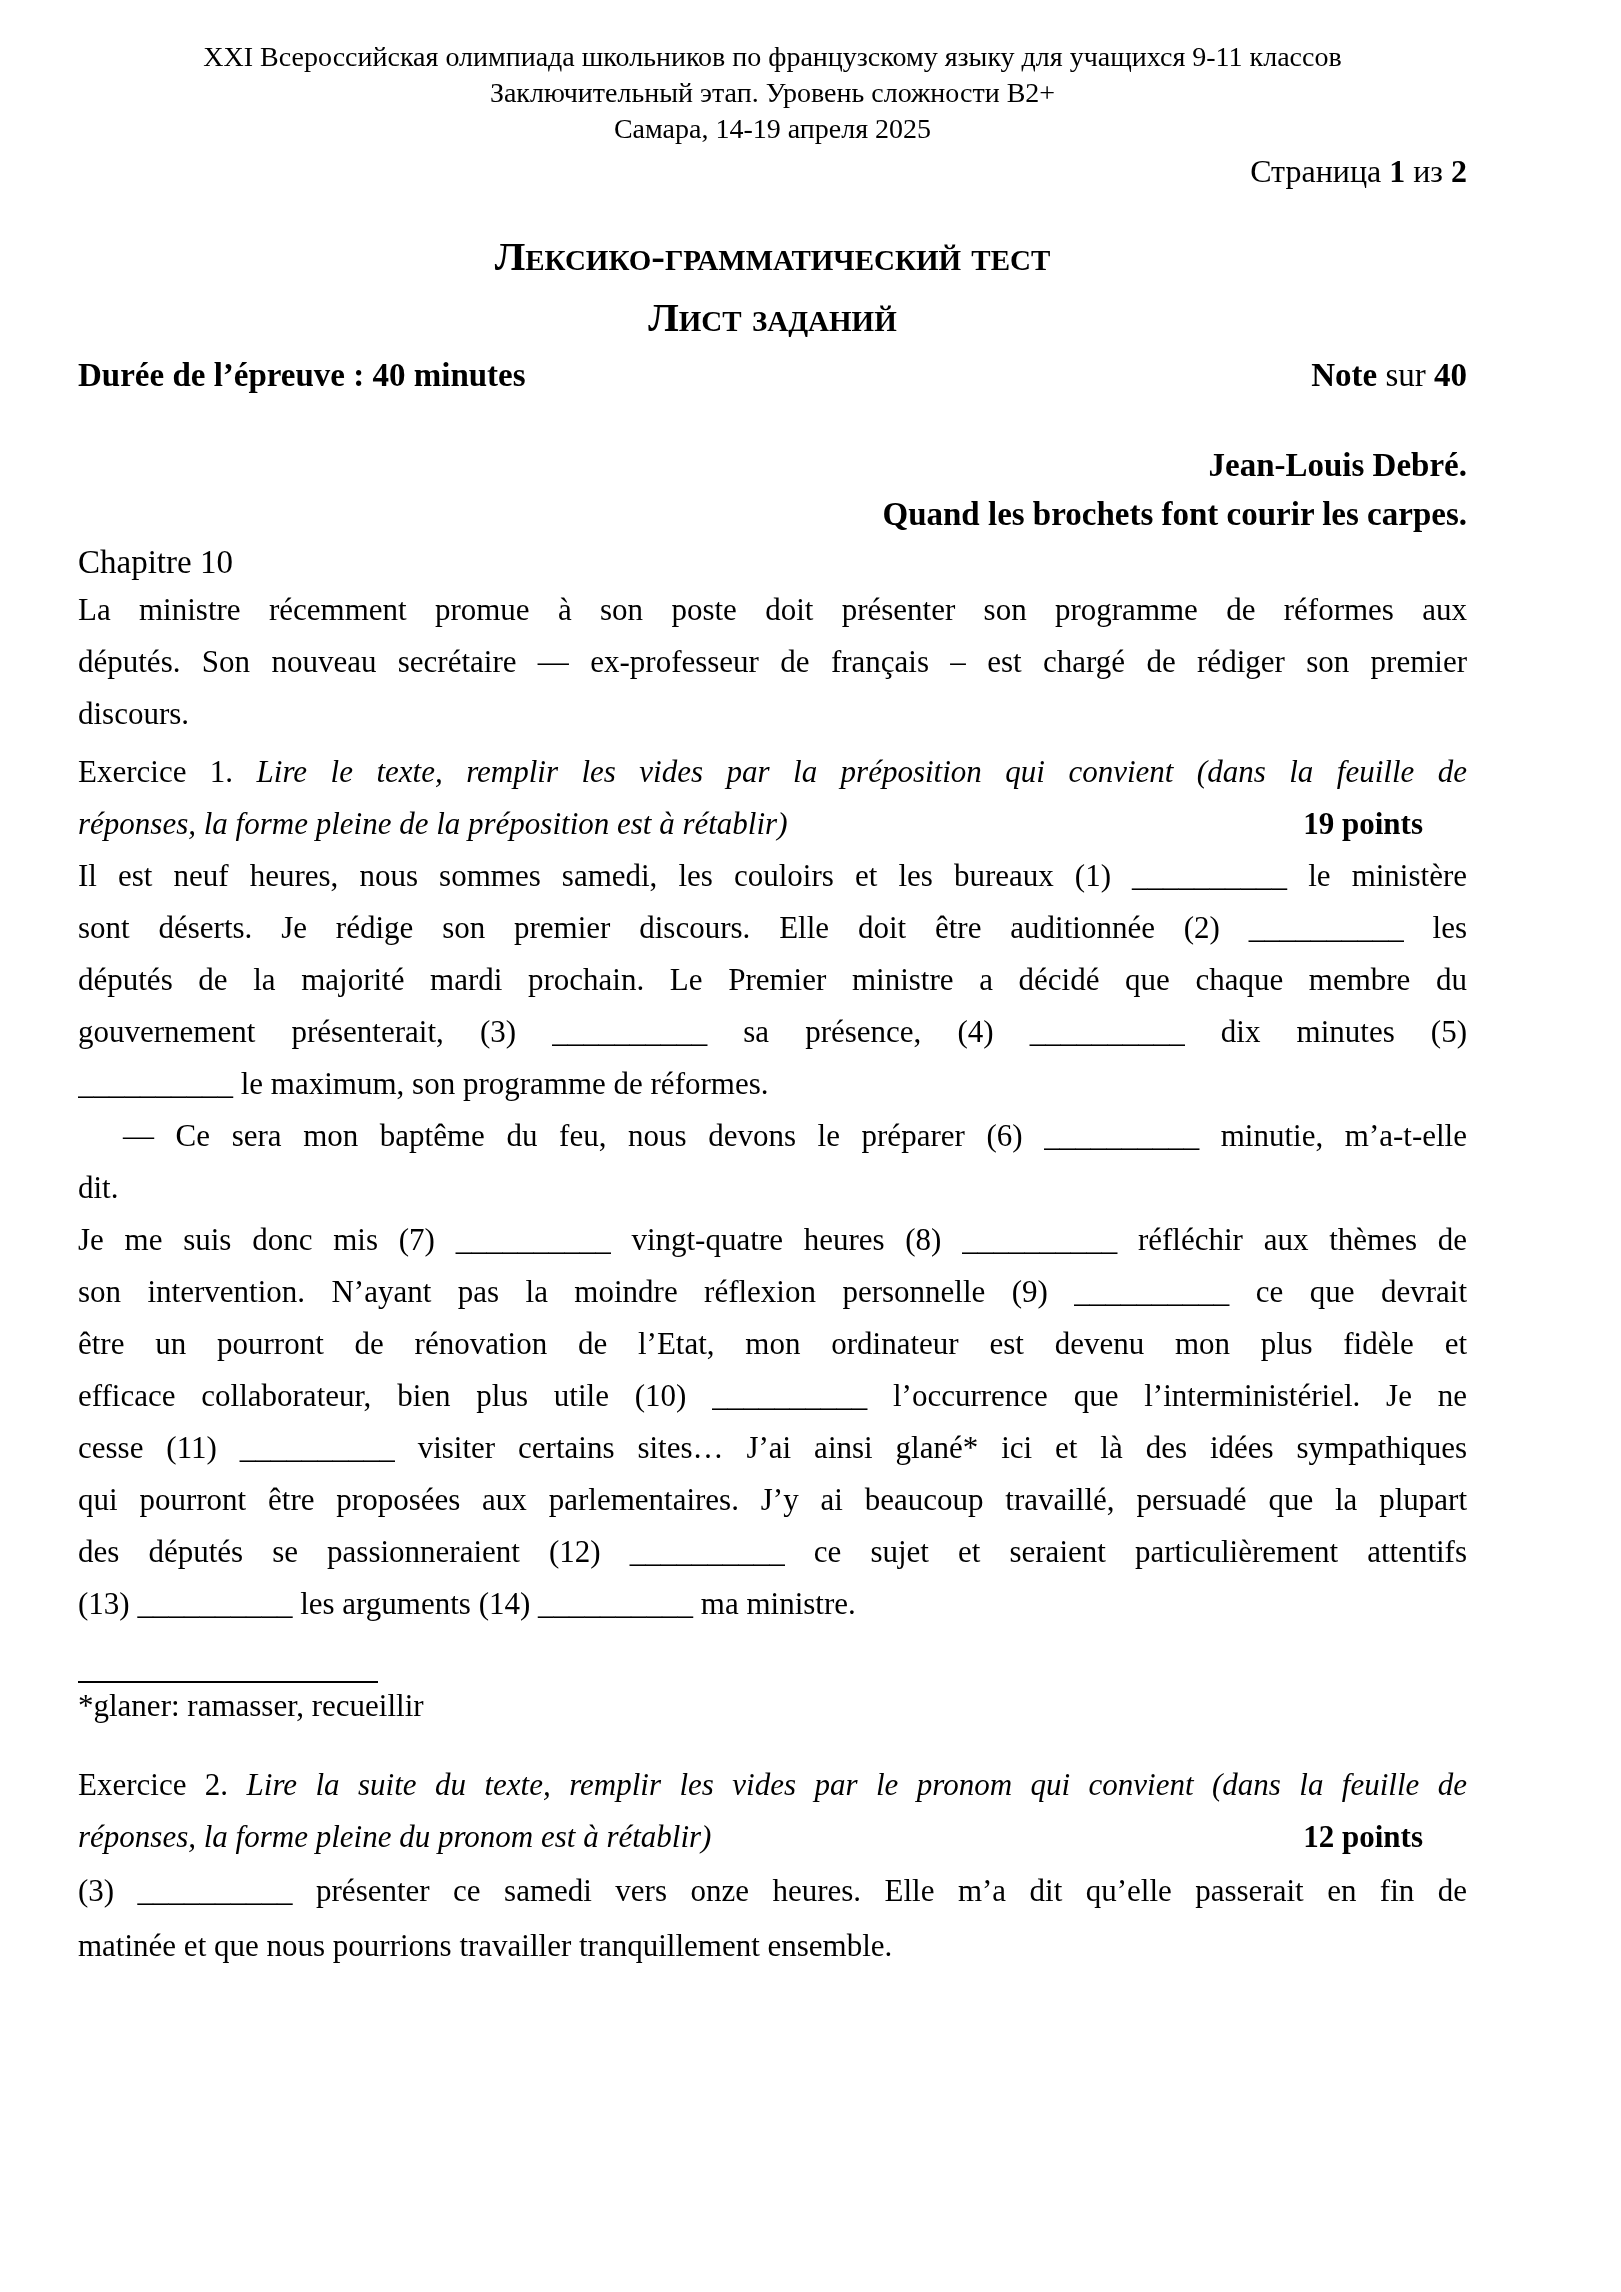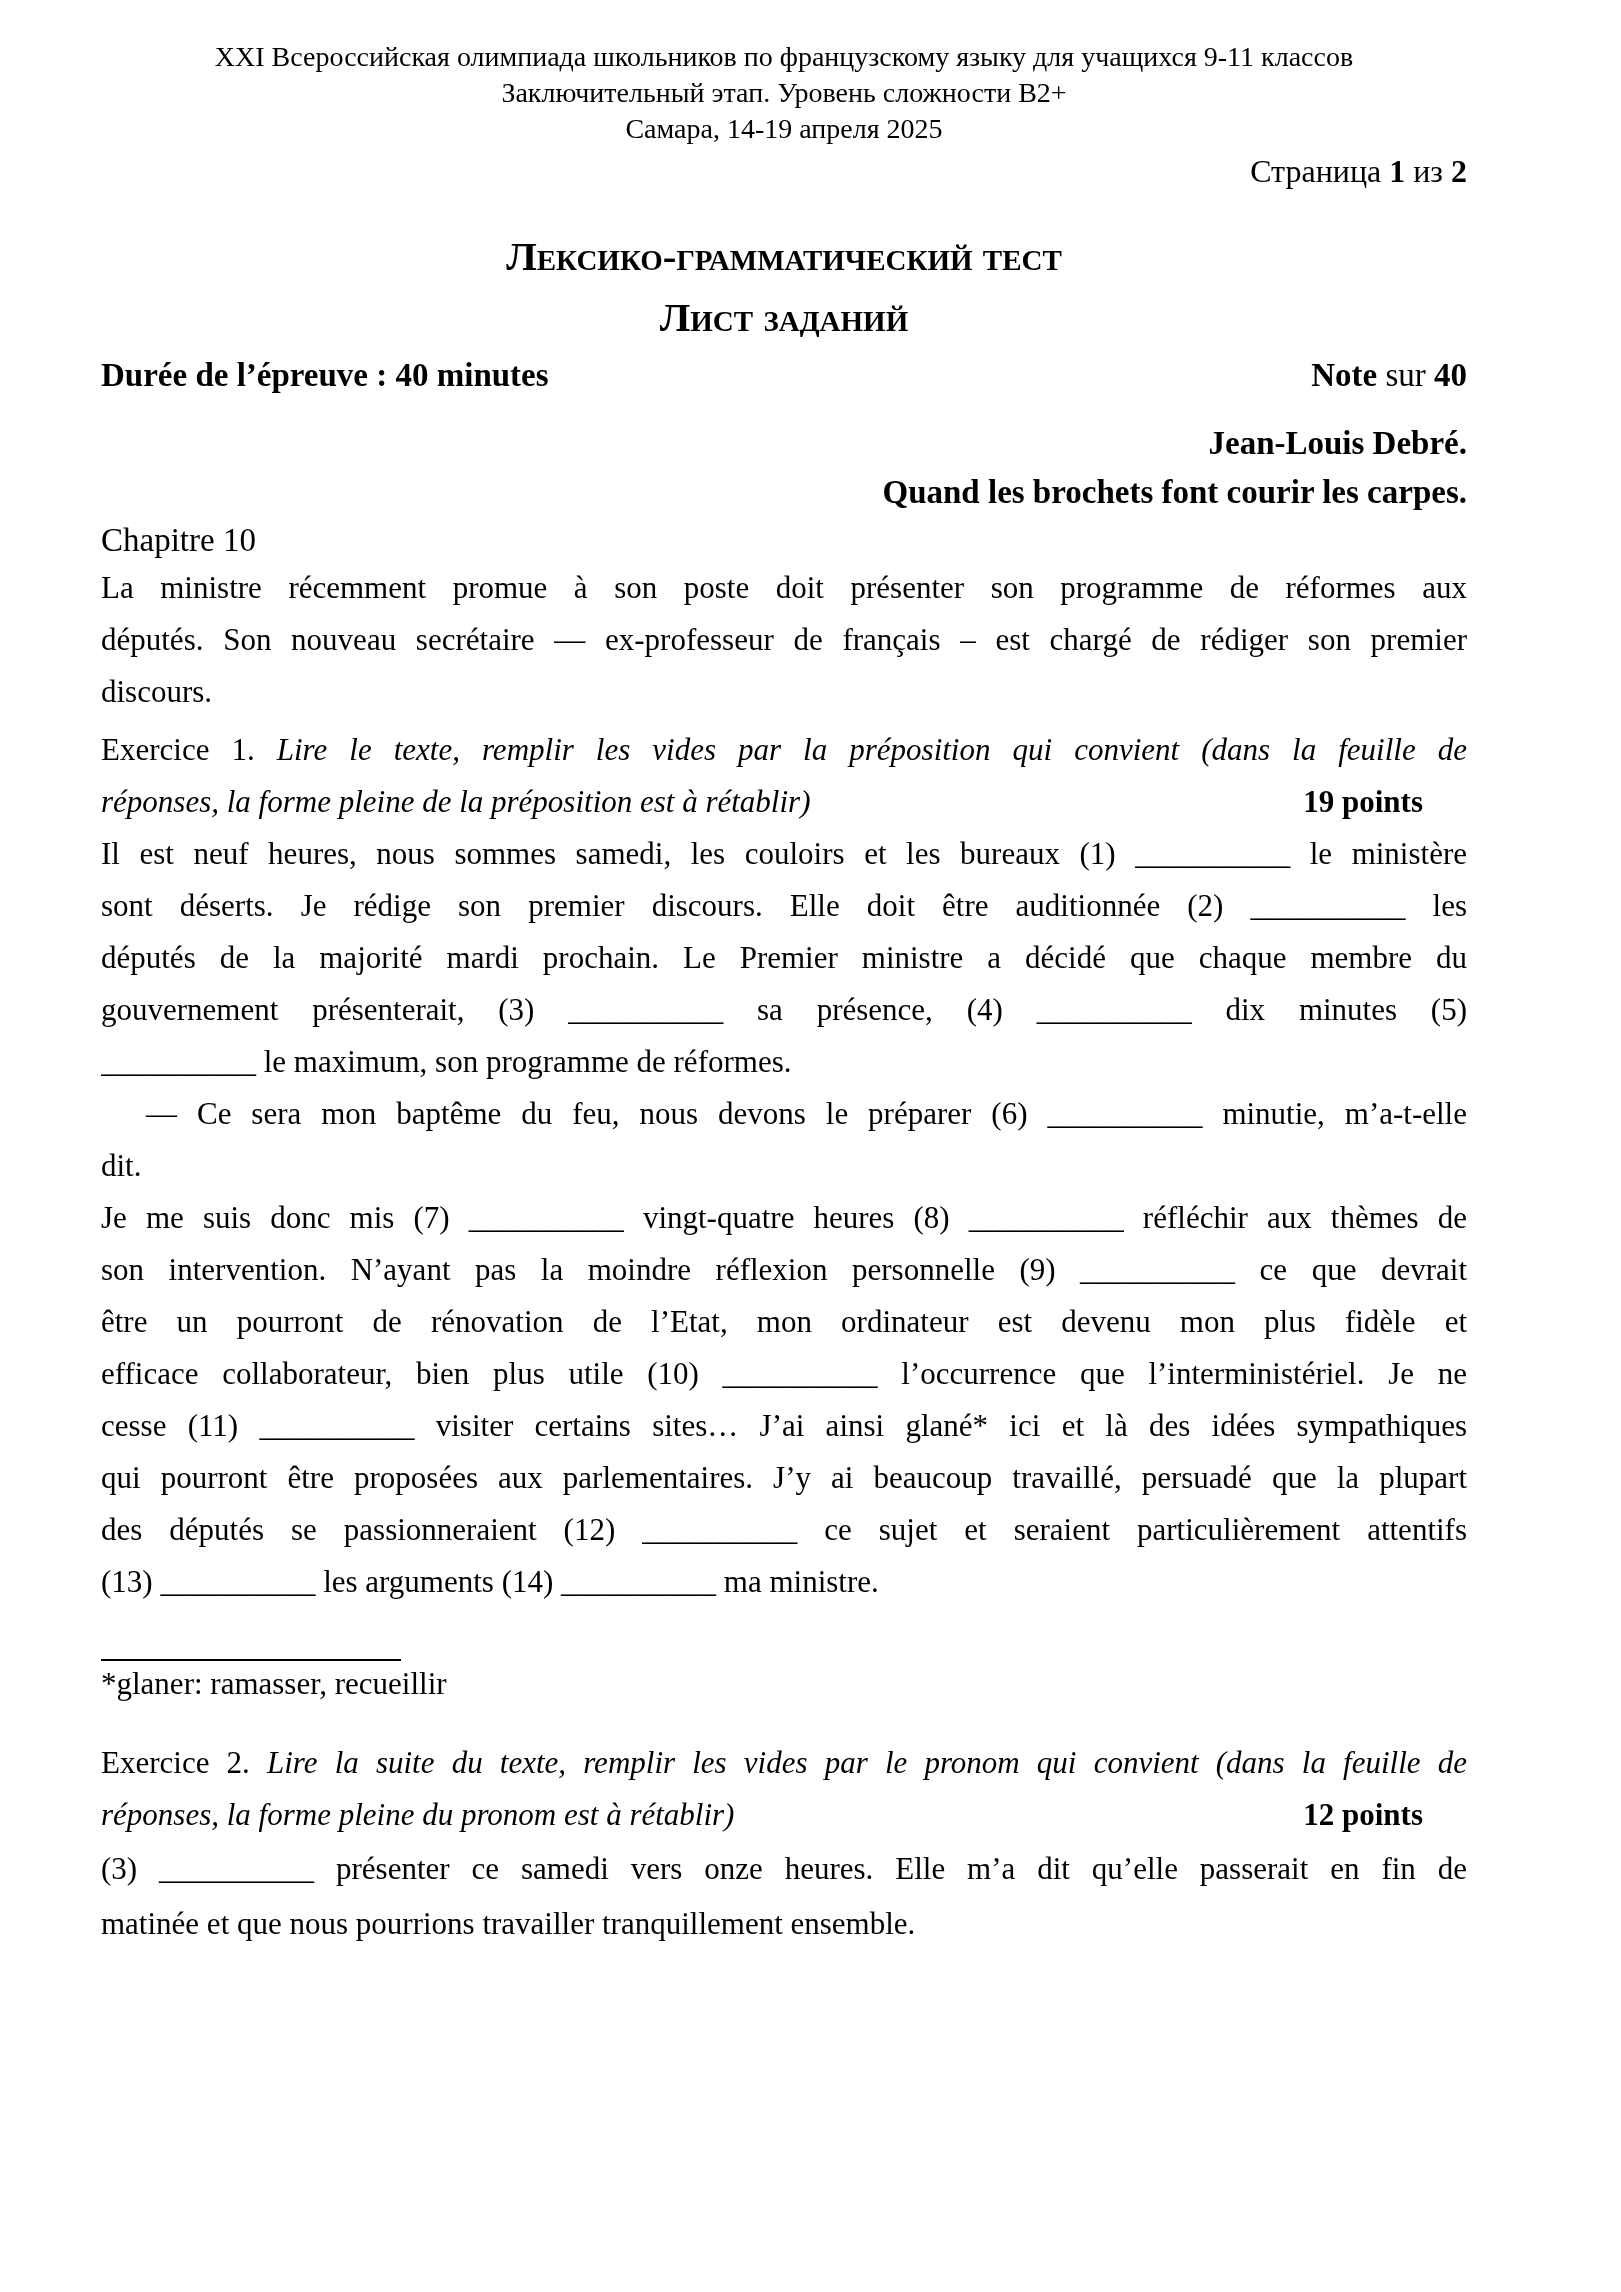--- a/index.html
+++ b/index.html
@@ -5,42 +5,42 @@
   html, body { margin: 0; padding: 0; background: #ffffff; }
   body {
     width: 1621px; height: 2293px;
     font-family: "Liberation Serif", "DejaVu Serif", serif;
     color: #000000;
   }
   .page {
     position: relative;
     width: 1621px; height: 2142px;
     background: #ffffff;
-    padding: 39px 154px 0 101px;
+    padding: 39px 154px 0 78px;
     box-sizing: border-box;
     overflow: hidden;
   }
   
   .hdr { text-align: center; font-size: 28px; line-height: 36px; }
   .page-label { text-align: right; font-size: 32px; line-height: 37px; margin-top: 5.9px; }
   .b { font-weight: bold; }
   
   .doc-title {
     margin-top: 43px; text-align: center; font-weight: bold;
     font-variant: small-caps; font-size: 41px; line-height: 47px;
   }
   .doc-title.sub { margin-top: 13.7px; }
   
   .info-row {
     margin-top: 11.8px; display: flex; justify-content: space-between;
     align-items: baseline; font-size: 33px; line-height: 47px; font-weight: bold;
   }
   .note-sur { font-weight: normal; }
   
-  .source-block { margin-top: 20px; text-align: right; font-weight: bold; font-size: 33px; line-height: 49px; }
+  .source-block { margin-top: 42px; text-align: right; font-weight: bold; font-size: 33px; line-height: 49px; }
   .chapter { margin-top: 2px; font-weight: normal; font-size: 33px; line-height: 43px; }
   
   .textblock { margin-top: 0; }
   .line {
     font-size: 31px; line-height: 52px; height: 52px;
     text-align: justify; text-align-last: justify;
     overflow: hidden; white-space: normal;
   }
   .line.last-line { text-align-last: left; }
   .line.indented { padding-left: 45px; }

